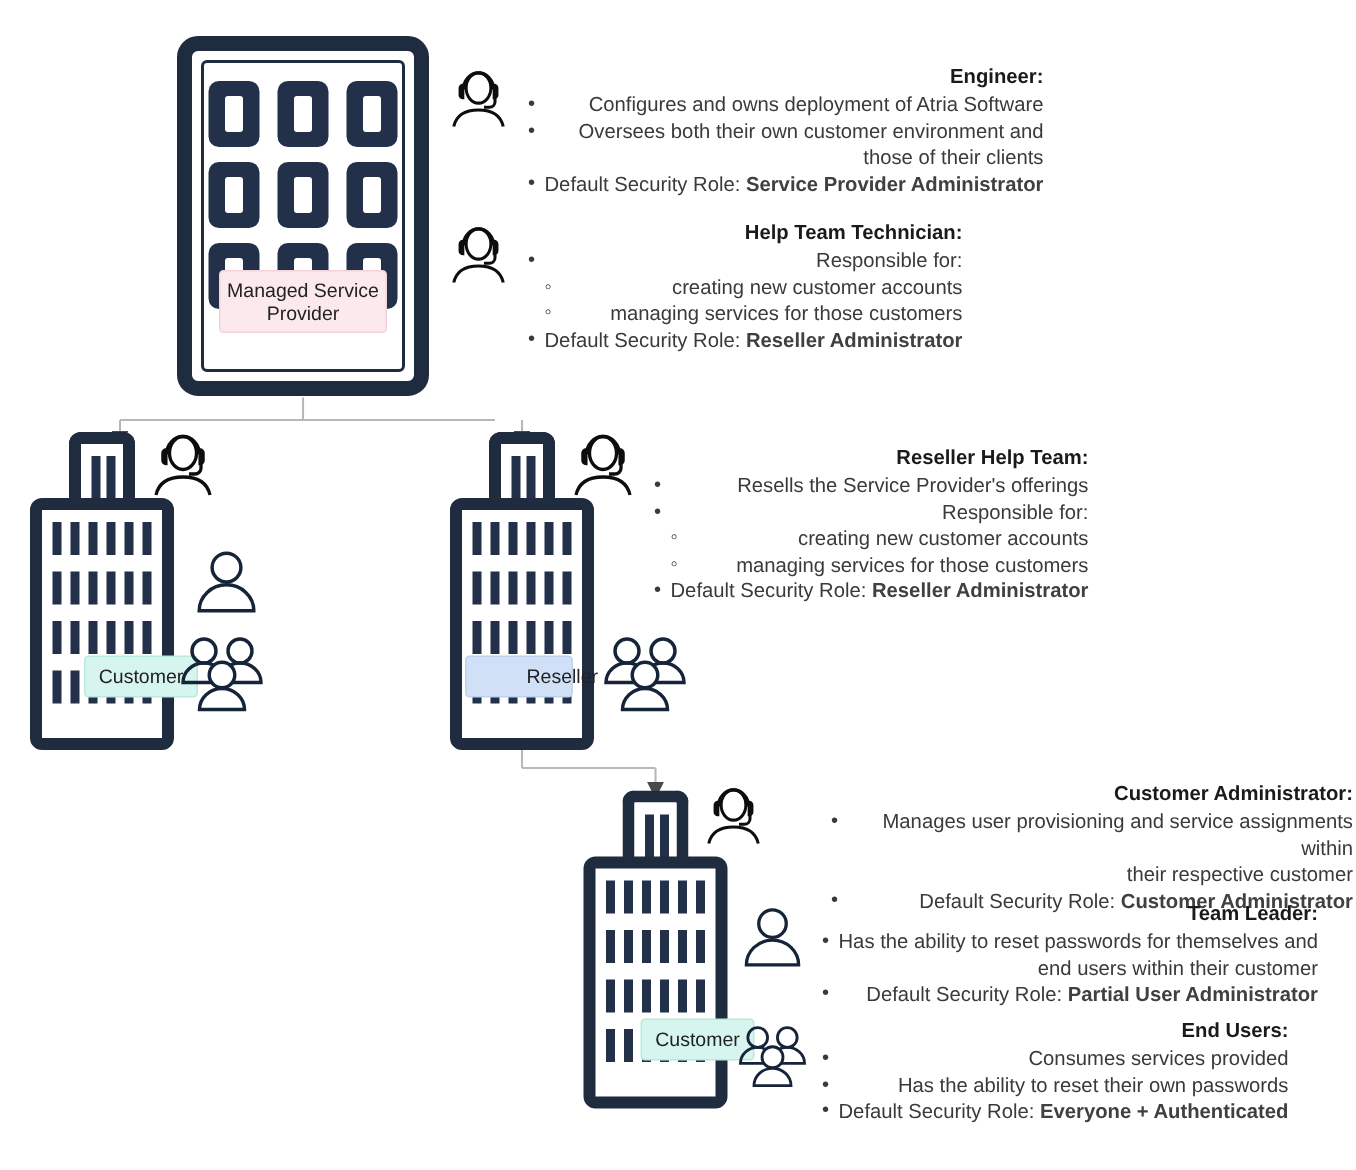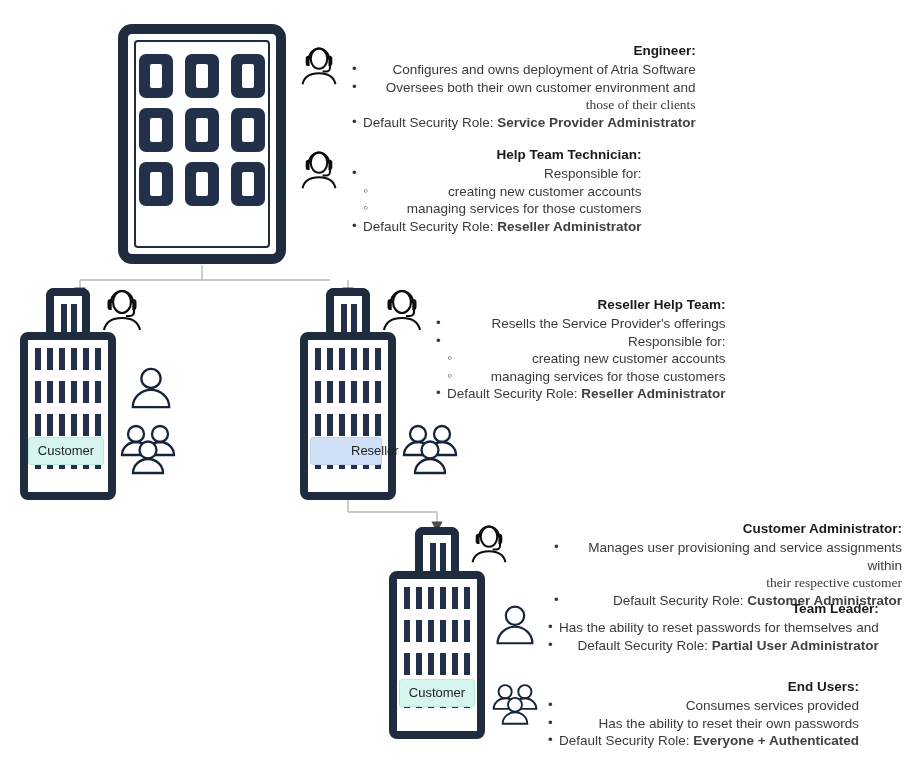--- a/index.html
+++ b/index.html
@@ -162,20 +162,21 @@
     line-height: 16px;
     padding: 5px 8px;
     border-radius: 3px;
     box-sizing: border-box;
     color: #222;
     white-space: nowrap;
   }
   .tower-label.teal {
     background: #d6f5ee;
     border: 1px solid #b9e9de;
+    margin-left: 28px;
   }
   .tower-label.blue {
     background: #cfe0f7;
     border: 1px solid #bcd2ef;
   }
 
   
   .note {
     position: absolute;
     display: flex;
@@ -219,21 +220,21 @@
     color: #3a3a3a;
   }
   .note li.sub {
     padding-left: 22px;
   }
   .note li.sub::before {
     content: "\25E6";
     left: 11px;
   }
   .note li.cont::before { content: ""; }
-  .note li.cont { padding-left: 11px; font-family: Liberation Serif, serif; }
+  .note li.cont { padding-left: 11px; }
   .note b { color: #404040; font-weight: bold; }
 
   .svg-icon { display: block; }
 </style>
 </head>
 <body>
 
 <div class="stage">
 
   <svg class="connectors" viewBox="0 0 904 780">
@@ -258,20 +259,24 @@
       <div class="msp-grid">
         <span class="msp-win"></span>
         <span class="msp-win"></span>
         <span class="msp-win"></span>
         <span class="msp-win"></span>
         <span class="msp-win"></span>
         <span class="msp-win"></span>
         <span class="msp-win"></span>
         <span class="msp-win"></span>
         <span class="msp-win"></span>
+      </div>
+      <div class="msp-label">
+        <span>Managed Service</span><br>
+        <span>Provider</span>
       </div>
     </div>
   </div>
 
   <div class="tower" style="left:20px; top:288px;">
     <div class="top">
       <span class="tw a"></span>
       <span class="tw b"></span>
     </div>
     <div class="body">
@@ -532,20 +537,21 @@
     <div class="icon-wrap">
       <svg class="svg-icon" width="44" height="44" viewBox="0 0 48 48" fill="none" stroke="#16243a" stroke-width="2.4">
         <circle cx="24" cy="15" r="10"></circle>
         <path d="M5 45 a19 18 0 0 1 38 0 z"></path>
       </svg>
     </div>
     <div class="txt">
       <div class="title">Team Leader:</div>
       <ul>
         <li><span>Has the ability to reset passwords for themselves and</span></li>
+        <li class="cont"><span>end users within their customer</span></li>
         <li><span>Default Security Role: </span><b>Partial User Administrator</b></li>
       </ul>
     </div>
   </div>
 
   <div class="note" style="left:492px; top:678px; width:410px;">
     <div class="icon-wrap">
       <svg class="svg-icon" width="50" height="48" viewBox="0 0 56 52" fill="none" stroke="#16243a" stroke-width="2.3">
         <circle cx="16" cy="11" r="8"></circle>
         <path d="M2 32 a14 13 0 0 1 28 0 z"></path>

